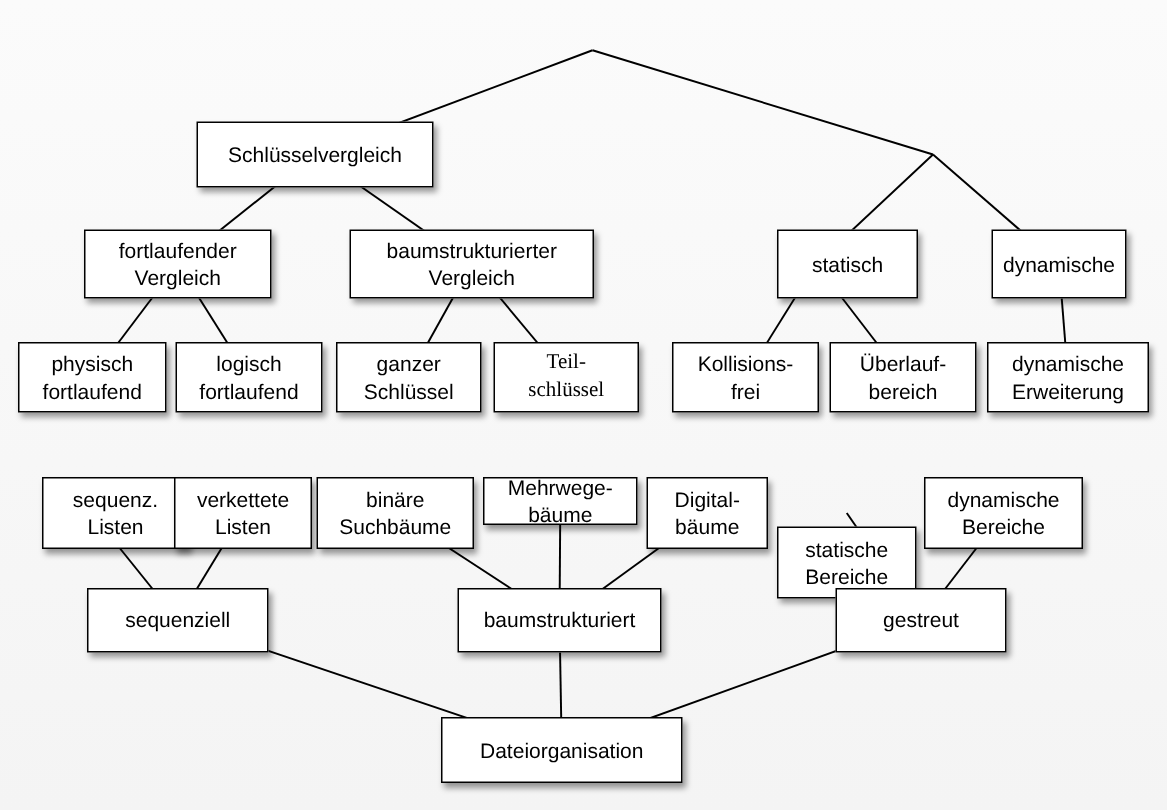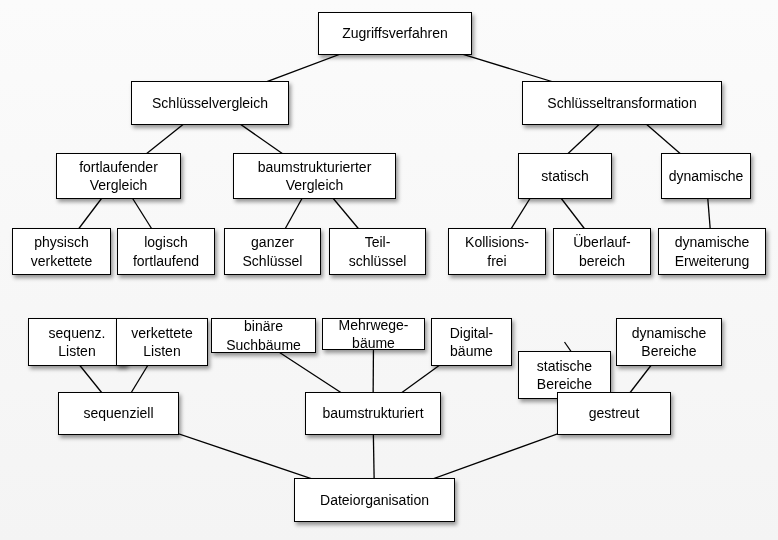--- a/index.html
+++ b/index.html
@@ -77,56 +77,50 @@
       <line x1="263.5" y1="342" x2="373" y2="413.5"></line>
       <line x1="373.5" y1="342" x2="373" y2="413.5"></line>
       <line x1="471.5" y1="342" x2="373" y2="413.5"></line>
       <line x1="564.5" y1="342" x2="614" y2="413.5"></line>
       <line x1="669" y1="342" x2="614" y2="413.5"></line>
       <line x1="118.5" y1="413.5" x2="374.5" y2="500"></line>
       <line x1="373" y1="413.5" x2="374.5" y2="500"></line>
       <line x1="614" y1="413.5" x2="374.5" y2="500"></line>
     </svg>
   <div id="nodes-layer">
-      <div class="node" style="left: 318px; top: 12px; width: 154px; height: 43px;">
-        <span class="node-label">Zugriffsverfahren</span>
-      </div>
       <div class="node" style="left: 131px; top: 81px; width: 158px; height: 44px;">
         <span class="node-label">Schlüsselvergleich</span>
-      </div>
-      <div class="node" style="left: 522px; top: 81px; width: 200px; height: 44px;">
-        <span class="node-label">Schlüsseltransformation</span>
       </div>
       <div class="node" style="left: 56px; top: 153px; width: 125px; height: 46px;">
         <span class="node-label">fortlaufender
 Vergleich</span>
       </div>
       <div class="node" style="left: 233px; top: 153px; width: 163px; height: 46px;">
         <span class="node-label">baumstrukturierter
 Vergleich</span>
       </div>
       <div class="node" style="left: 497px; top: 153px; width: 94px; height: 46px; margin-left: 21px;">
         <span class="node-label">statisch</span>
       </div>
       <div class="node" style="left: 661px; top: 153px; width: 90px; height: 46px;">
         <span class="node-label">dynamische</span>
       </div>
       <div class="node" style="left: 12px; top: 228px; width: 99px; height: 47px;">
         <span class="node-label">physisch
-verkettete</span>
+fortlaufend</span>
       </div>
       <div class="node" style="left: 117px; top: 228px; width: 98px; height: 47px;">
         <span class="node-label">logisch
 fortlaufend</span>
       </div>
       <div class="node" style="left: 224px; top: 228px; width: 97px; height: 47px;">
         <span class="node-label">ganzer
 Schlüssel</span>
       </div>
-      <div class="node" style="left: 329px; top: 228px; width: 97px; height: 47px;">
+      <div class="node" style="left: 329px; top: 228px; width: 97px; height: 47px; font-family: Liberation Serif, serif;">
         <span class="node-label">Teil-
 schlüssel</span>
       </div>
       <div class="node" style="left: 448px; top: 228px; width: 98px; height: 47px;">
         <span class="node-label">Kollisions-
 frei</span>
       </div>
       <div class="node" style="left: 553px; top: 228px; width: 98px; height: 47px;">
         <span class="node-label">Überlauf-
 bereich</span>
@@ -136,21 +130,21 @@
 Erweiterung</span>
       </div>
       <div class="node" style="left: 28px; top: 318px; width: 98px; height: 48px;">
         <span class="node-label">sequenz.
 Listen</span>
       </div>
       <div class="node" style="left: 116px; top: 318px; width: 92px; height: 48px;">
         <span class="node-label">verkettete
 Listen</span>
       </div>
-      <div class="node" style="left: 211px; top: 318px; width: 105px; height: 35px;">
+      <div class="node" style="left: 211px; top: 318px; width: 105px; height: 48px;">
         <span class="node-label">binäre
 Suchbäume</span>
       </div>
       <div class="node" style="left: 322px; top: 318px; width: 103px; height: 32px;">
         <span class="node-label">Mehrwege-
 bäume</span>
       </div>
       <div class="node" style="left: 431px; top: 318px; width: 81px; height: 48px;">
         <span class="node-label">Digital-
 bäume</span>

